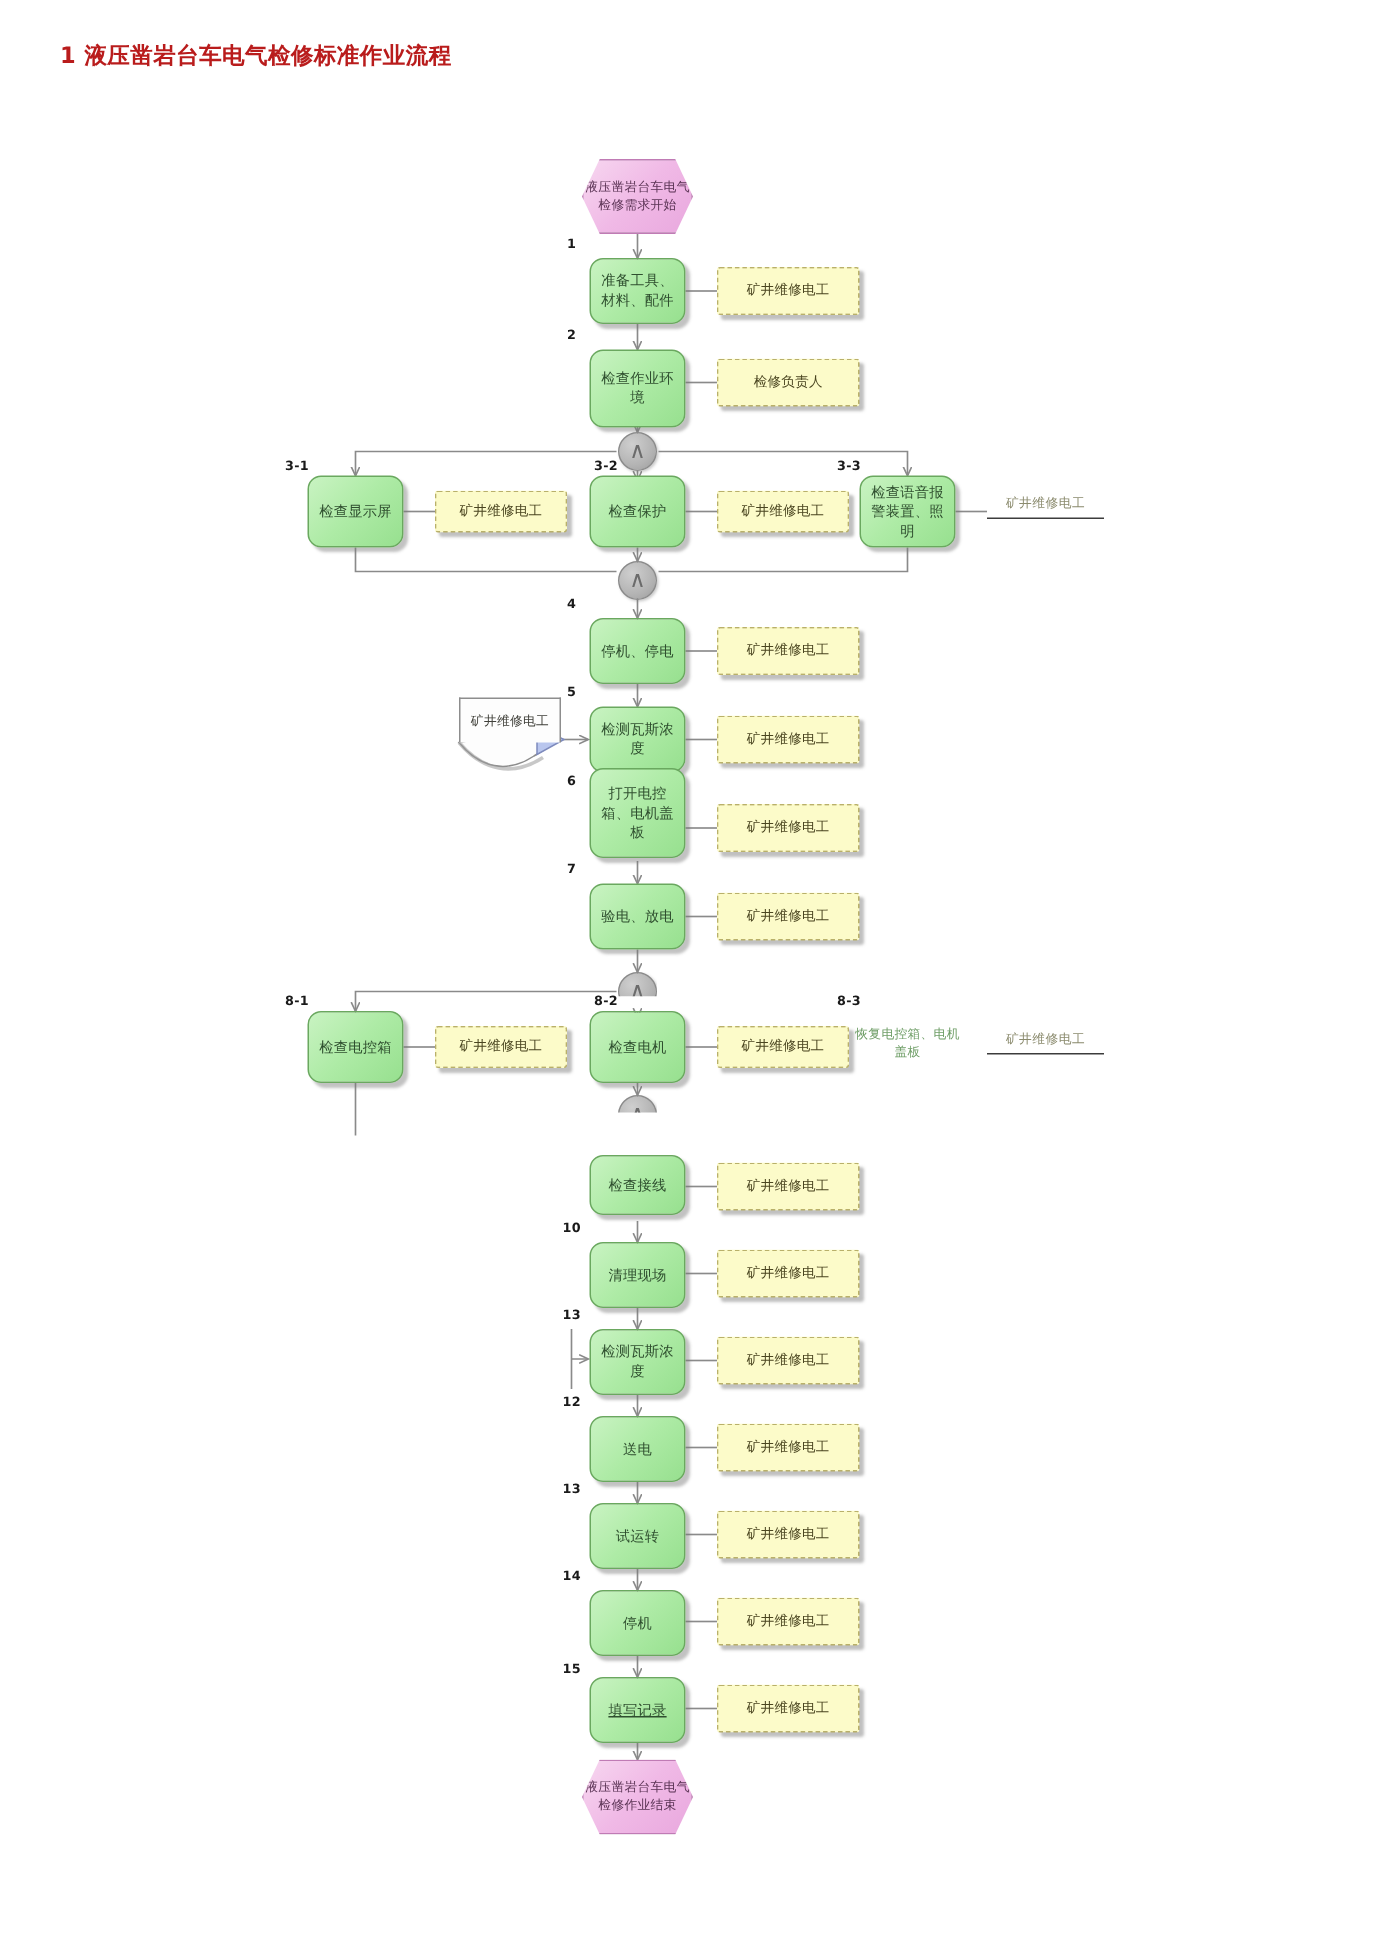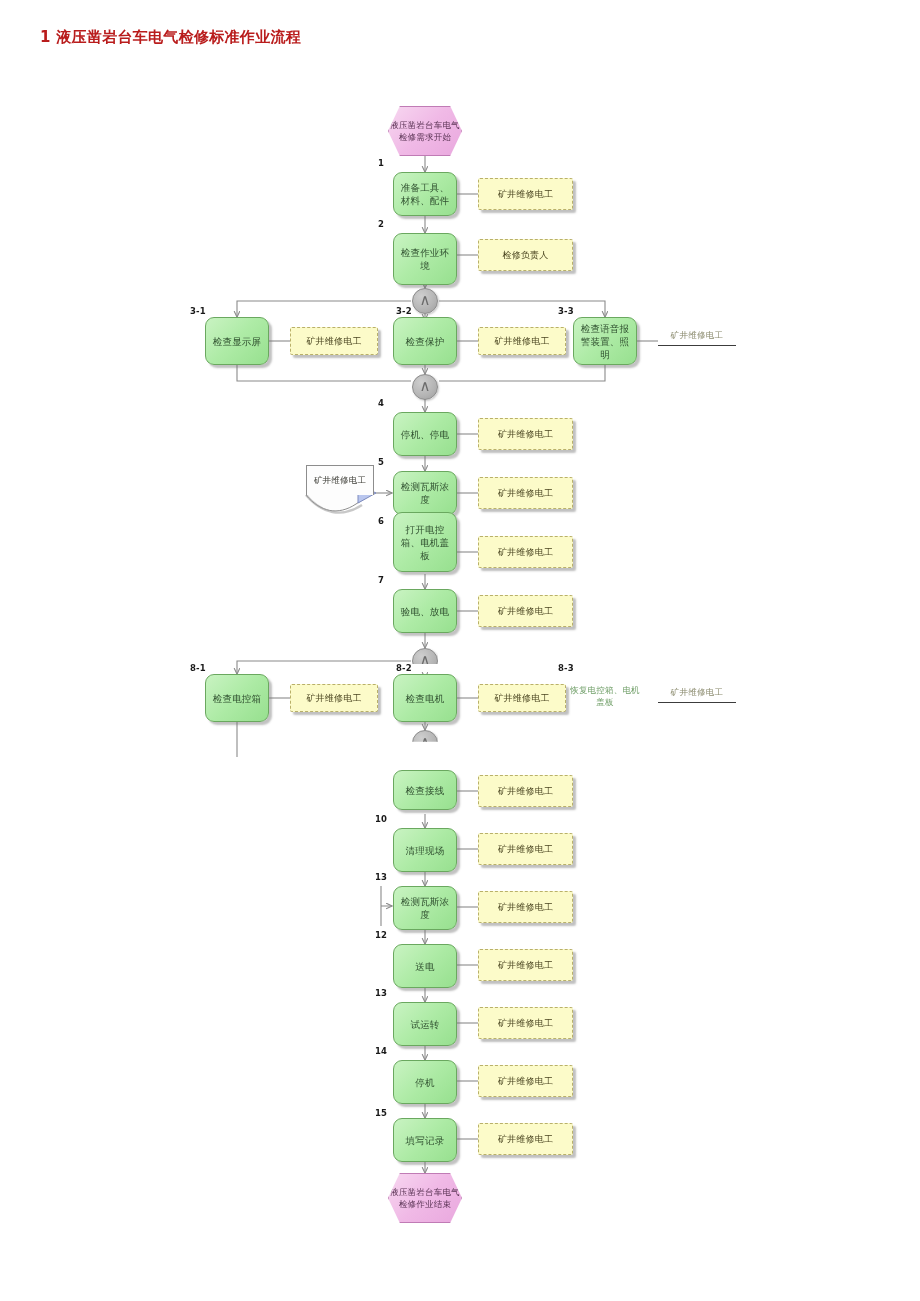--- a/index.html
+++ b/index.html
@@ -299,18 +299,18 @@
 
   <div class="num" style="left:375px; top:988px;">13</div>
   <div class="node proc" style="left:393px; top:1002px; width:64px; height:44px;">试运转</div>
   <div class="node role" style="left:478px; top:1007px; width:95px; height:32px;">矿井维修电工</div>
 
   <div class="num" style="left:375px; top:1046px;">14</div>
   <div class="node proc" style="left:393px; top:1060px; width:64px; height:44px;">停机</div>
   <div class="node role" style="left:478px; top:1065px; width:95px; height:32px;">矿井维修电工</div>
 
   <div class="num" style="left:375px; top:1108px;">15</div>
-  <div class="node proc" style="left:393px; top:1118px; width:64px; height:44px;">填写记录</div>
+  <div class="node proc" style="left:393px; top:1118px; width:64px; height:44px;text-decoration:underline;">填写记录</div>
   <div class="node role" style="left:478px; top:1123px; width:95px; height:32px;">矿井维修电工</div>
 
   <div class="term" style="left:388px; top:1173px; width:74px; height:50px;">液压凿岩台车电气检修作业结束</div>
 
 </div>
 
 </body></html>

